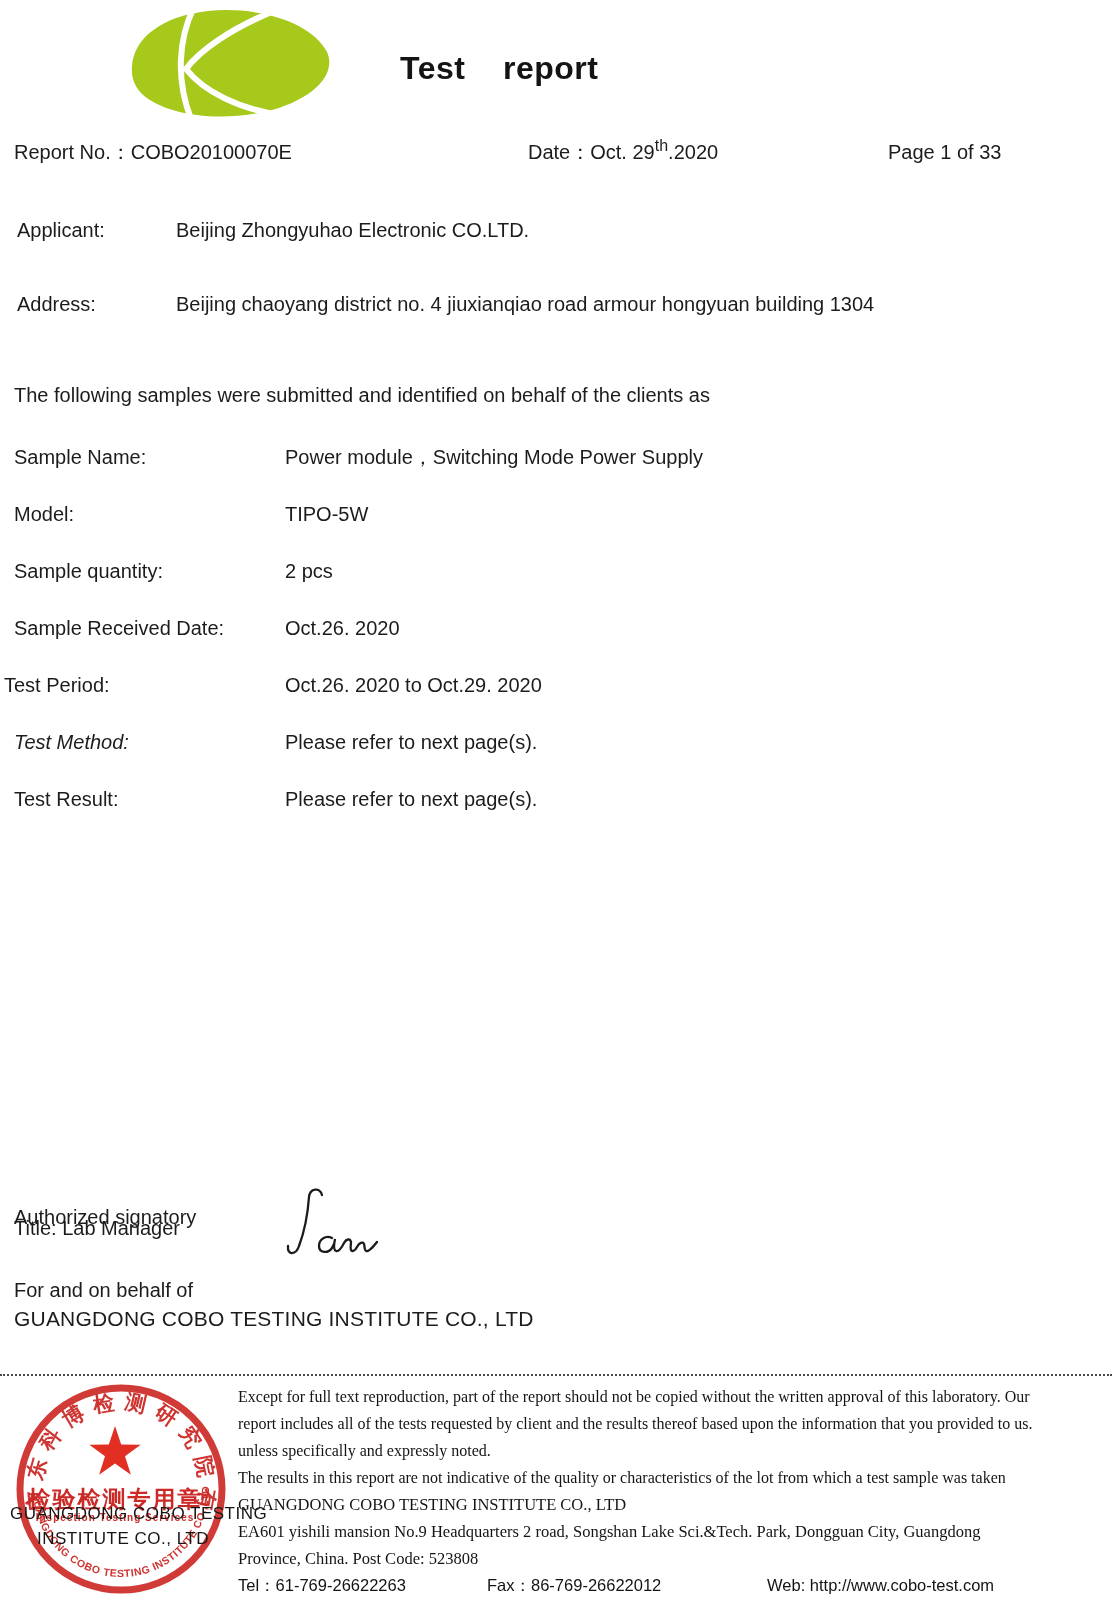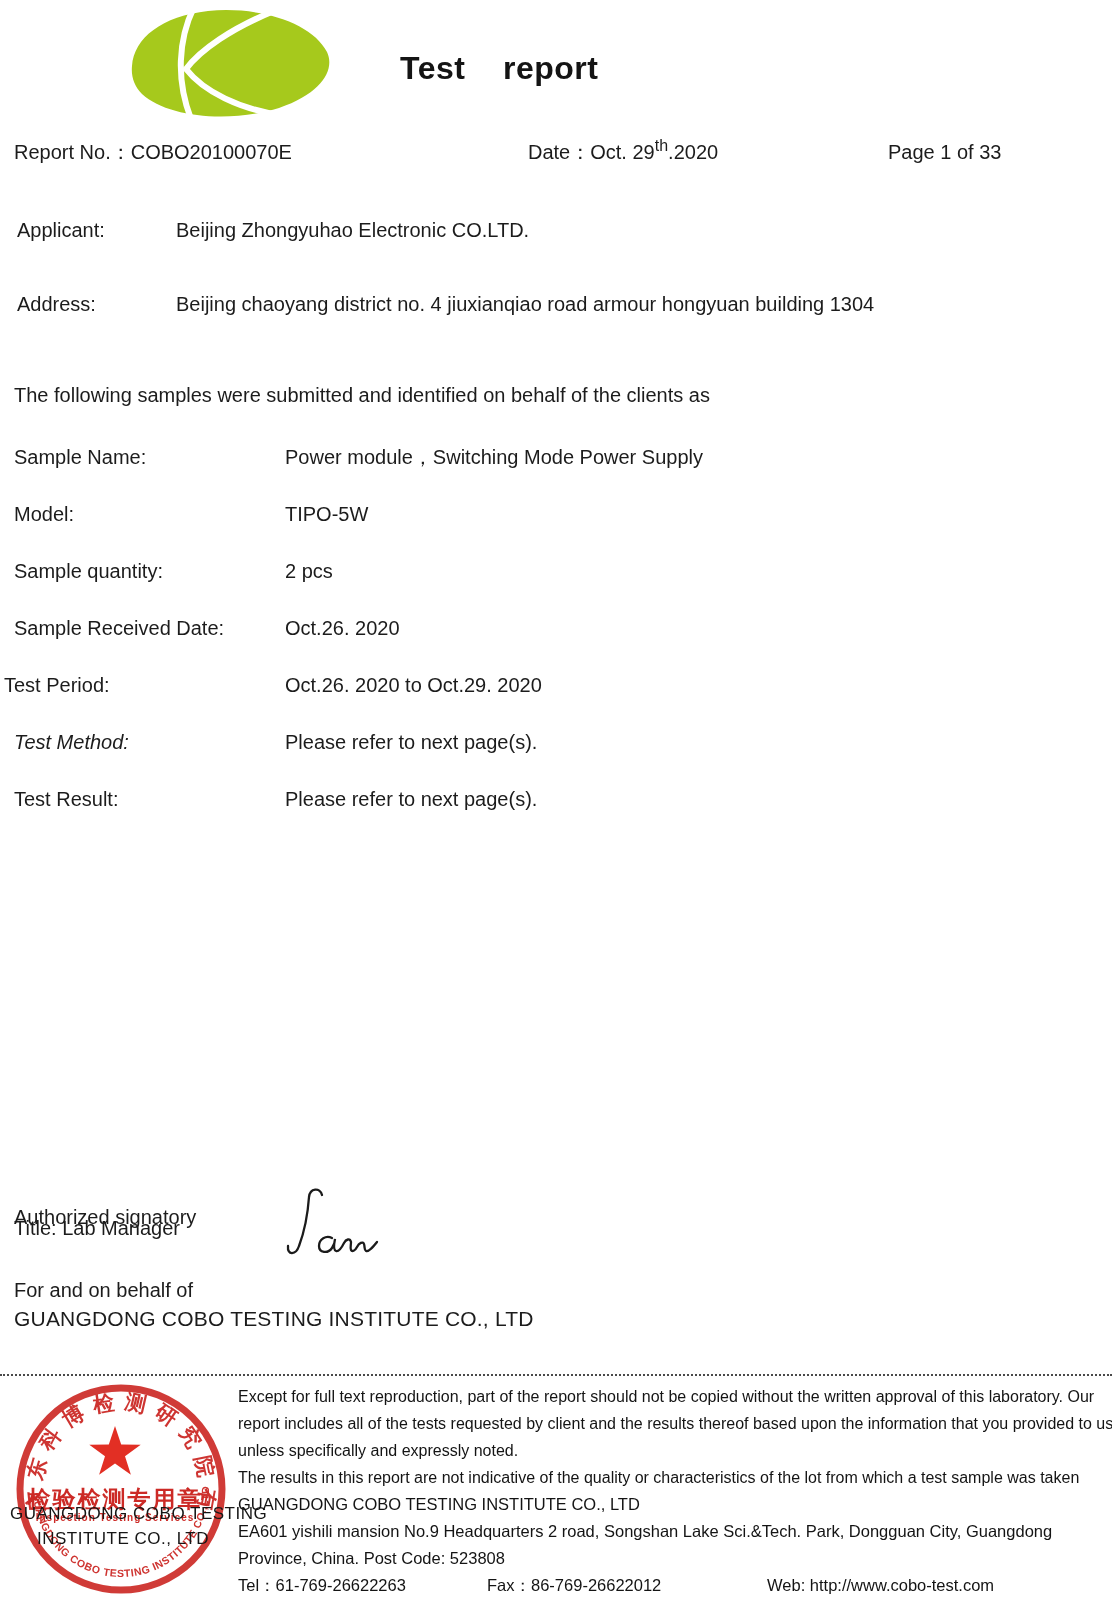--- a/index.html
+++ b/index.html
@@ -99,21 +99,21 @@
     <text x="107" y="124" font-size="23" font-weight="bold" fill="#cc2a26" text-anchor="middle" letter-spacing="2">检验检测专用章</text>
     <text x="107" y="138" font-size="10" font-weight="bold" fill="#cc2a26" text-anchor="middle" letter-spacing="1">Inspection Testing Services</text>
     <text font-size="10.5" font-weight="bold" fill="#cc2a26" letter-spacing="0.5" opacity="0.95">
       <textPath href="#arcBottom" startOffset="4">GUANGDONG COBO TESTING INSTITUTE CO.,LTD</textPath>
     </text>
   </svg>
 
   <div class="abs stamp-overlay" style="left:10px;top:1504px;width:226px;">GUANGDONG COBO TESTING</div>
   <div class="abs stamp-overlay" style="left:10px;top:1529px;width:226px;">INSTITUTE CO., LTD</div>
 
-  <div class="abs" style="left:238px;top:1383px;width:870px;">
+  <div class="abs" style="left:238px;top:1383px;width:870px;font-family:Liberation Serif, serif;">
     <div class="footer-line">Except for full text reproduction, part of the report should not be copied without the written approval of this laboratory. Our</div>
     <div class="footer-line">report includes all of the tests requested by client and the results thereof based upon the information that you provided to us.</div>
     <div class="footer-line">unless specifically and expressly noted.</div>
     <div class="footer-line">The results in this report are not indicative of the quality or characteristics of the lot from which a test sample was taken</div>
     <div class="footer-line footer-co">GUANGDONG COBO TESTING INSTITUTE CO., LTD</div>
     <div class="footer-line footer-co">EA601 yishili mansion No.9 Headquarters 2 road, Songshan Lake Sci.&amp;Tech. Park, Dongguan City, Guangdong</div>
     <div class="footer-line footer-co">Province, China. Post Code: 523808</div>
   </div>
 
   <div class="abs footer-line footer-co" style="left:238px;top:1572px;">Tel：61-769-26622263</div>

